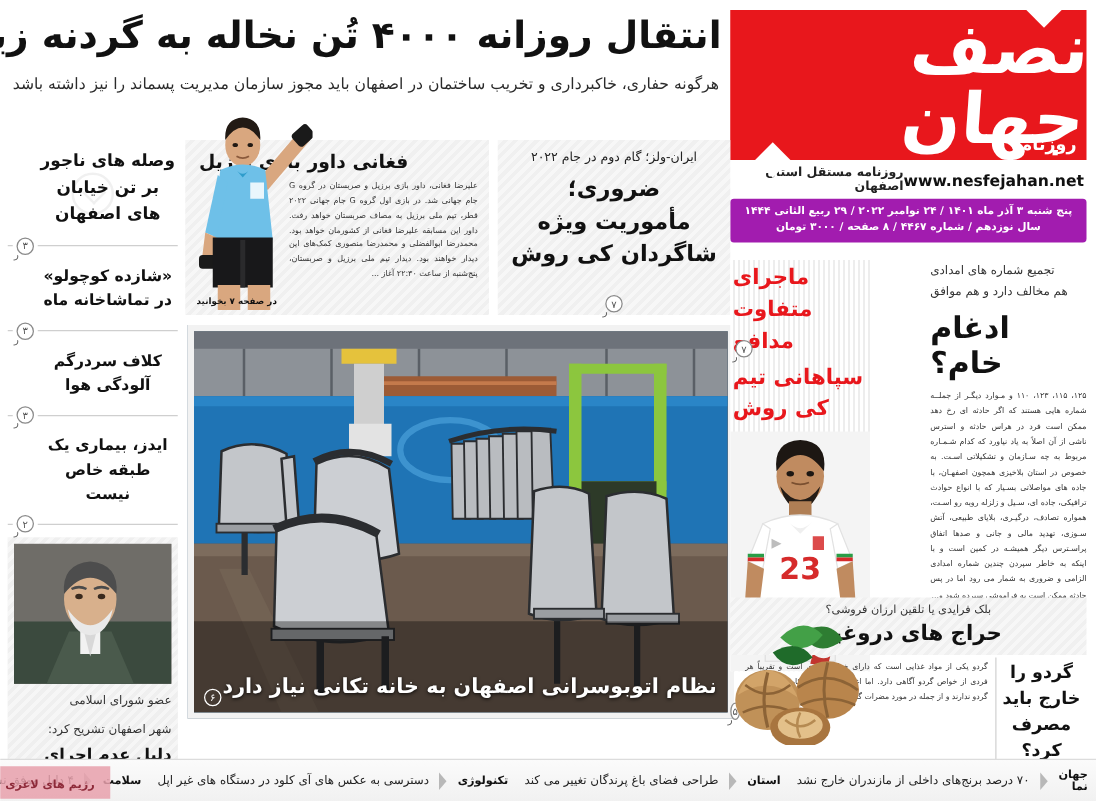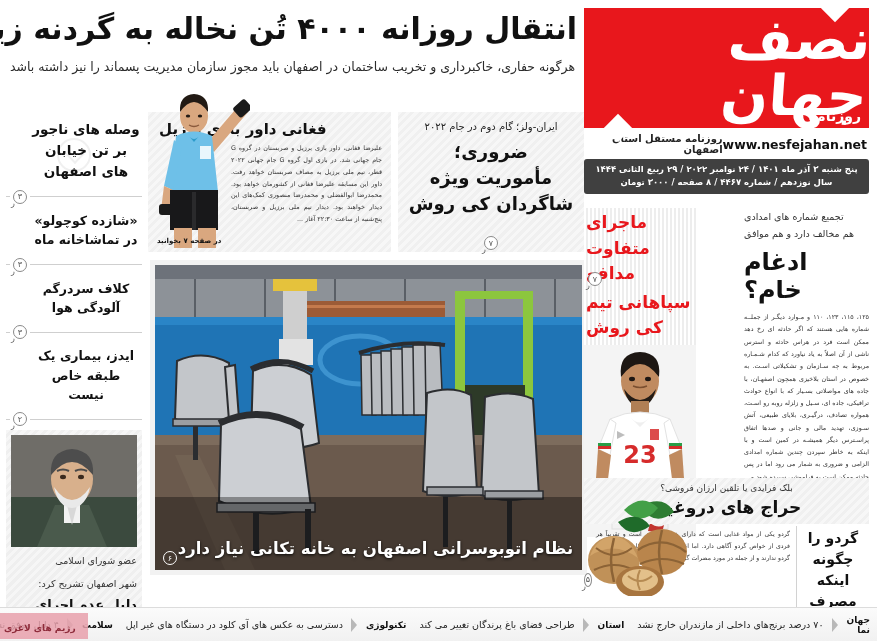--- a/index.html
+++ b/index.html
@@ -50,21 +50,21 @@
   .notch.bl { bottom: -10px; left: 24px; }
 
   .site-row {
     display: flex; justify-content: space-between; align-items: center;
     padding: 5px 2px 4px 2px;
   }
   .site-url { font-size: 12.5px; font-weight: bold; color: #111; direction: ltr; }
   .site-tag { font-size: 10px; font-weight: bold; color: #222; direction: rtl; }
 
   .date-bar {
-    background: #404040; color: #fff; text-align: center;
+    background: #a21caf; color: #fff; text-align: center;
     padding: 4px 4px 5px; border-radius: 3px;
   }
   .date-bar div { font-size: 8.5px; line-height: 1.55; direction: rtl; font-weight: bold; }
   .pnum {
     display: inline-flex; align-items: center; justify-content: center;
     width: 14px; height: 14px; border-radius: 50%;
     border: 1px solid #8a8a8a; color: #555; font-size: 8px;
     background: #fff; position: relative;
   }
   .pnum::after {
@@ -513,21 +513,21 @@
       <div class="br-kicker">بلک فرایدی یا تلقین ارزان فروشی؟</div>
       <div class="br-h">حراج های دروغین</div>
     </div>
     <div style="position:absolute;left:86px;top:52px">
       <span class="pnum">۲</span>
     </div>
 
     <div class="br-lower">
       <div class="br-title">
         <div>گردو را</div>
-        <div>چگونه اینکه</div>
+        <div>خارج باید</div>
         <div>مصرف کرد؟</div>
       </div>
       <div class="br-text">گردو یکی از مواد غذایی است که دارای خواص زیادی است و تقریباً هر فردی از خواص گردو آگاهی دارد. اما اغلب افراد اطلاع کاملی از خاصیت گردو ندارند و از جمله در مورد مضرات گردو نیز...</div>
       <div style="width:8px;display:flex;align-items:center">
         <span class="pnum">۵</span>
       </div>
     </div>
 
     <div class="walnut-wrap">
       <svg viewBox="0 0 120 104" width="120" height="104" aria-hidden="true">

